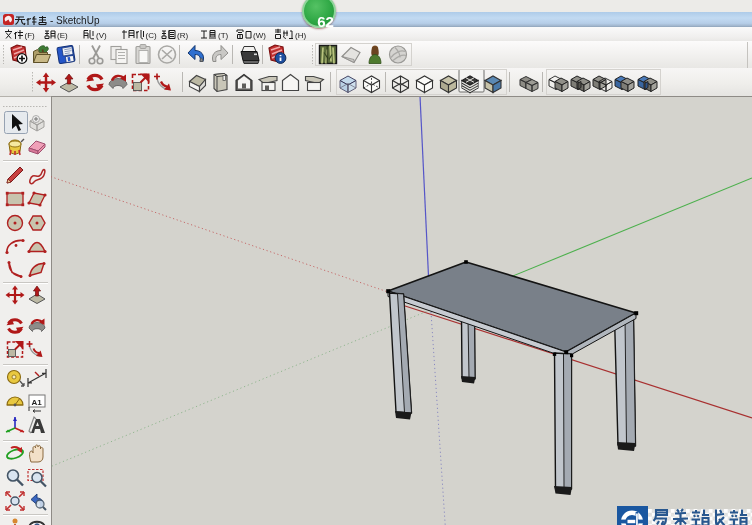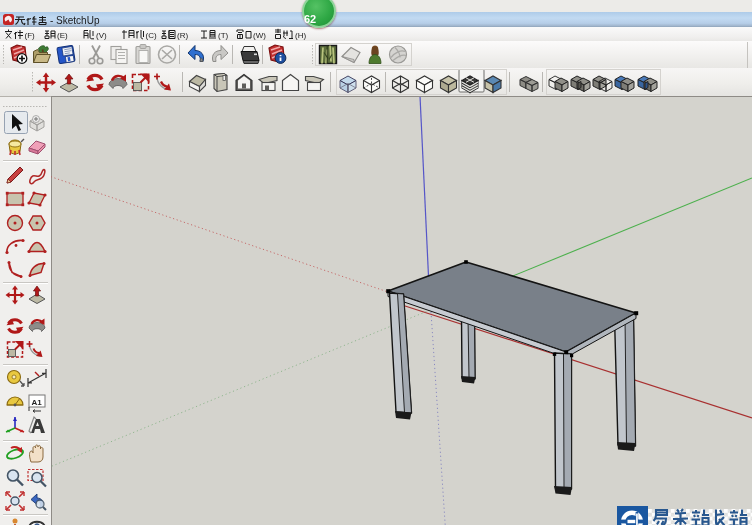--- a/index.html
+++ b/index.html
@@ -14,22 +14,22 @@
 #toolrow2{left:0;top:56px;width:752px;height:28px;
  background:linear-gradient(180deg,#F7F6F5 0%,#EEEDEA 60%,#E5E4E1 100%);
  border-bottom:1px solid #B5B2AC}
 #leftbar{left:0;top:85px;width:51px;height:440px;background:#F0EFED}
 #canvas{left:51px;top:85px;width:701px;height:440px;background:#D4D3CD;
  border-left:1px solid #8E8B86;border-top:0;box-sizing:border-box}
 #canvastop{left:51px;top:84px;width:701px;height:1px;background:#8E8B86}
 #badge{left:302px;top:-18px;width:34px;height:34px;border-radius:50%;
  background:radial-gradient(circle at 40% 35%,#55C264 0%,#2FA845 55%,#1E8E33 100%);
  border:2px solid #8FD49A;box-sizing:border-box;box-shadow:0 1px 2px rgba(120,30,30,.6)}
-#badge span{position:absolute;left:0;top:17px;width:43px;text-align:left;
- color:#fff;font-weight:bold;font-size:11px;font-family:"Liberation Sans",sans-serif}
+#badge span{position:absolute;left:0;top:17px;width:43px;text-align:center;
+ color:#fff;font-weight:bold;font-size:15px;font-family:"Liberation Sans",sans-serif}
 #wm{left:617px;top:494px;width:135px;height:31px}
 #wmsq{position:absolute;left:0;top:0;width:31px;height:31px;background:#1A57A0}
 #wmck{position:absolute;left:31px;top:3px;width:104px;height:28px;
  background-image:linear-gradient(45deg,#DFDFDD 25%,transparent 25%,transparent 75%,#DFDFDD 75%),
  linear-gradient(45deg,#DFDFDD 25%,#FDFDFD 25%,#FDFDFD 75%,#DFDFDD 75%);
  background-size:7.6px 7.6px;background-position:0 0,3.8px 3.8px}
 </style></head><body>
 <div id="stage">
  <div class="abs" id="titlebar"></div>
  <div class="abs" id="menubar"></div>

